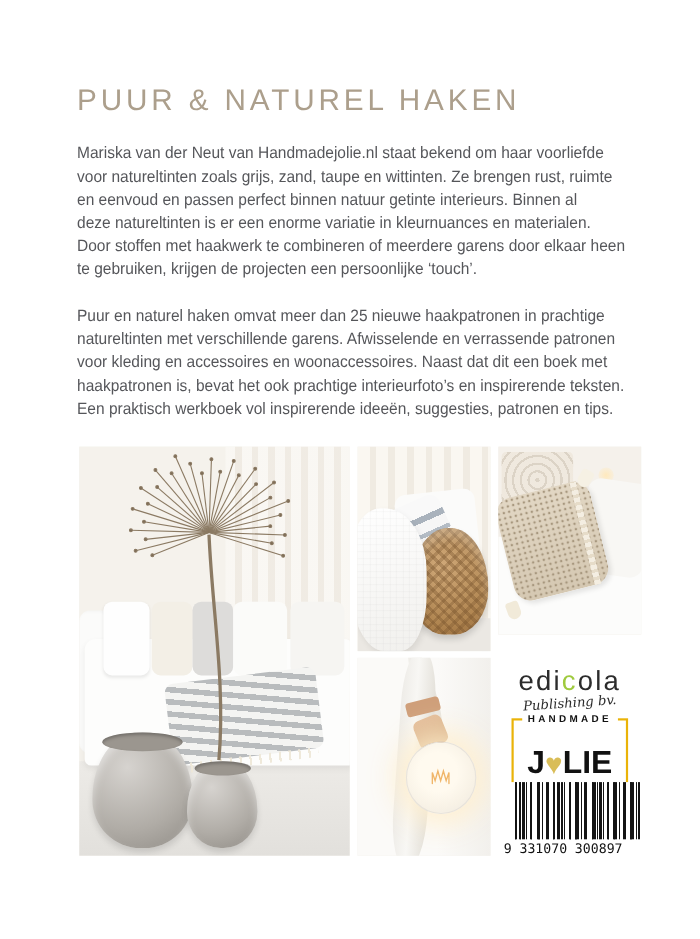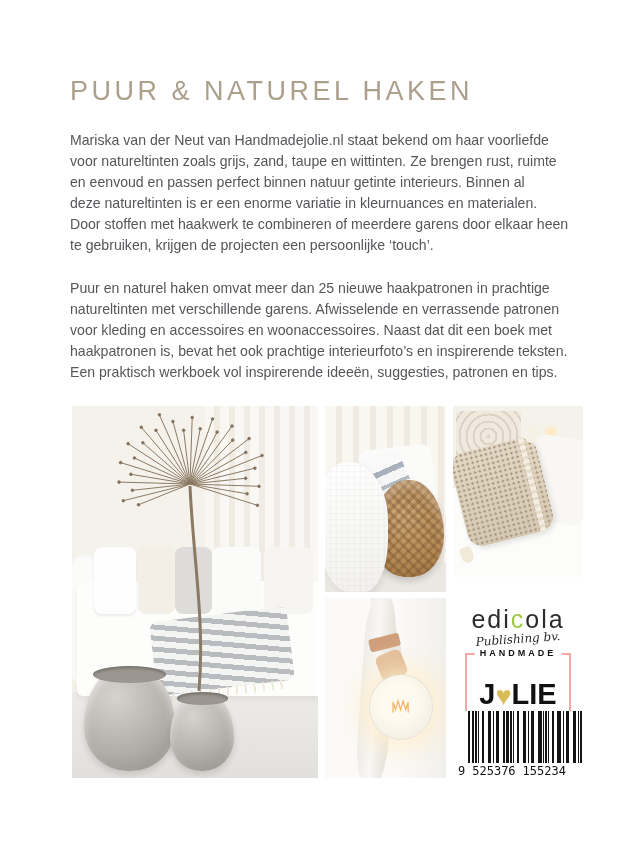--- a/index.html
+++ b/index.html
@@ -125,21 +125,21 @@
   
   .edicola{position:absolute;left:453px;top:606px;width:130px;text-align:center;}
   .edicola-word{font-family:Liberation Sans, sans-serif;font-weight:400;
     font-size:25px;letter-spacing:2px;color:#2c2c2c;line-height:26px;}
   .edicola-c{color:#9fca3e;}
   .edicola-sub{font-family:"DejaVu Serif",serif;font-style:italic;
     font-size:12px;color:#2c2c2c;transform:rotate(-4deg);margin-top:0px;}
 
   .jolie{position:absolute;left:453px;top:653px;width:130px;
     display:flex;justify-content:center;}
-  .jolie-frame{position:relative;border:2px solid #fca5a5;width:102px;padding:0 0 12px 0;}
+  .jolie-frame{position:relative;border:2px solid #eab308;width:102px;padding:0 0 12px 0;}
   .jolie-top{position:absolute;top:-7px;left:50%;transform:translateX(-50%);
     background:#fff;padding:0 5px;font-size:9px;font-weight:700;
     letter-spacing:3px;color:#111;white-space:nowrap;}
   .jolie-word{margin-top:24px;text-align:center;font-size:29px;font-weight:700;
     letter-spacing:0px;color:#111;line-height:30px;
     font-family:"Liberation Sans",sans-serif;}
   .jolie-heart{color:#d9bd58;font-size:27px;vertical-align:-1px;}
 
   
   .barcode{position:absolute;left:458px;top:711px;width:124px;background:#fff;}
@@ -292,18 +292,18 @@
     <div class="jolie-frame">
       <div class="jolie-top">HANDMADE</div>
       <div class="jolie-word"><span>J</span><span class="jolie-heart">♥</span><span>LIE</span></div>
     </div>
   </div>
 
   <div class="barcode">
     <div class="bars"></div>
     <div class="digits">
       <span>9</span>
-      <span>525376</span>
-      <span>155234</span>
+      <span>331070</span>
+      <span>300897</span>
     </div>
   </div>
 
 </div>
 
 </body></html>

